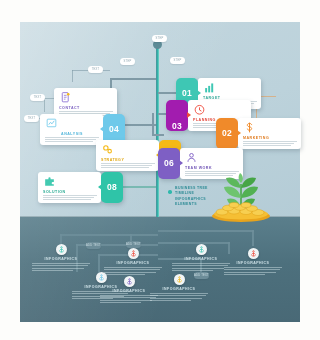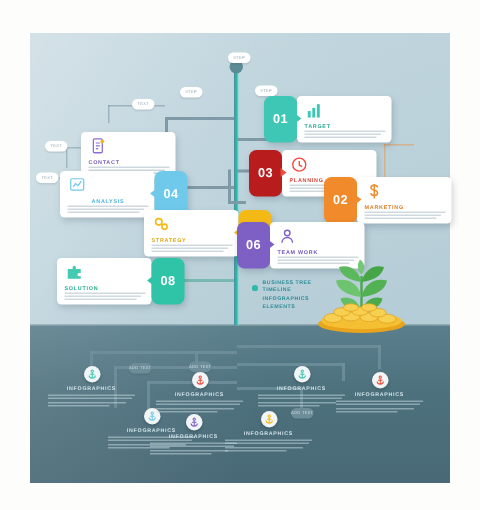--- a/index.html
+++ b/index.html
@@ -144,21 +144,21 @@
   <div class="pill" style="left:88px;top:66px;">
       <span>TEXT</span>
     </div>
   <div class="pill" style="left:30px;top:94px;">
       <span>TEXT</span>
     </div>
   <div class="pill" style="left:24px;top:115px;">
       <span>TEXT</span>
     </div>
 
-  <div class="card" style="left:176px;top:64px;">
+  <div class="card" style="left:176px;top:78px;">
     <div class="tab" style="background:#3ec7b4;color:#fff;">
       <span>01</span>
       <span class="arrow" style="color:#3ec7b4;"></span>
     </div>
     <div class="body">
       <svg class="ico" viewBox="0 0 24 24">
         <rect x="4" y="13" width="3.6" height="8" fill="#3ec7b4"></rect>
         <rect x="9.6" y="9" width="3.6" height="12" fill="#3ec7b4"></rect>
         <rect x="15.2" y="4.5" width="3.6" height="16.5" fill="#3ec7b4"></rect>
       </svg>
@@ -181,21 +181,21 @@
       <div class="ctitle" style="color:#7a5fc0;">CONTACT</div>
       <div class="clines">
           <i></i>
           <i></i>
           <i></i>
         </div>
     </div>
   </div>
 
   <div class="card" style="left:166px;top:100px;">
-    <div class="tab" style="background:#b91c1c;color:#fff;">
+    <div class="tab" style="background:#a21caf;color:#fff;align-items:flex-end;">
       <span>03</span>
       <span class="arrow" style="color:#ef4b3c;"></span>
     </div>
     <div class="body">
       <svg class="ico" viewBox="0 0 24 24">
         <circle cx="12" cy="12.5" r="8" fill="none" stroke="#ef4b3c" stroke-width="1.7"></circle>
         <path d="M12 8v5l3.5 2" stroke="#ef4b3c" stroke-width="1.7" fill="none"></path>
       </svg>
       <div class="ctitle" style="color:#e2463a;">PLANNING</div>
       <div class="clines">

